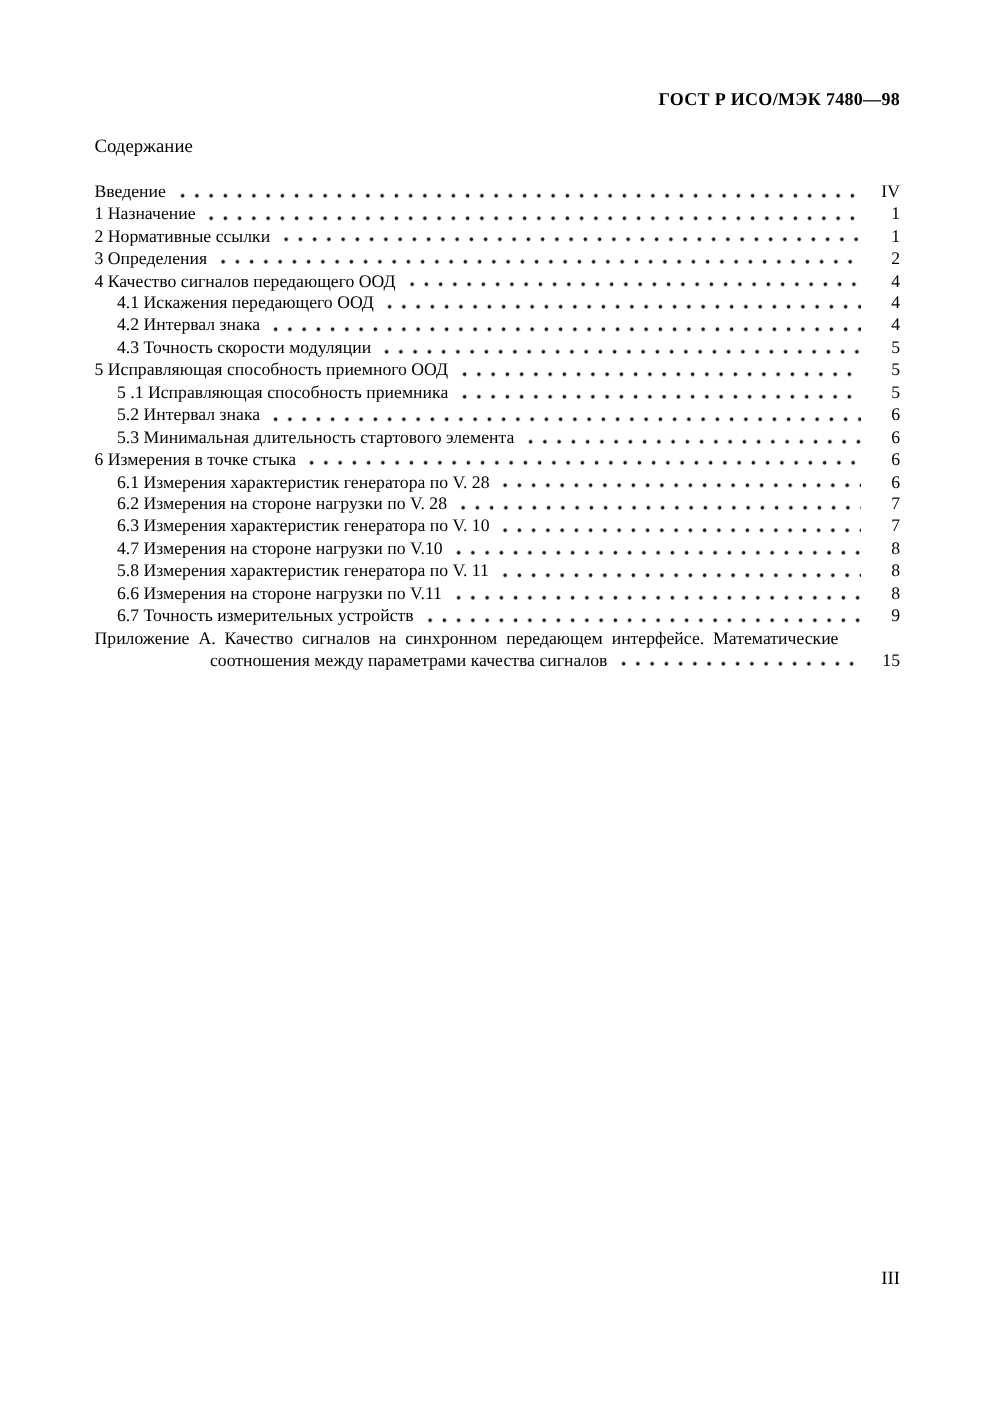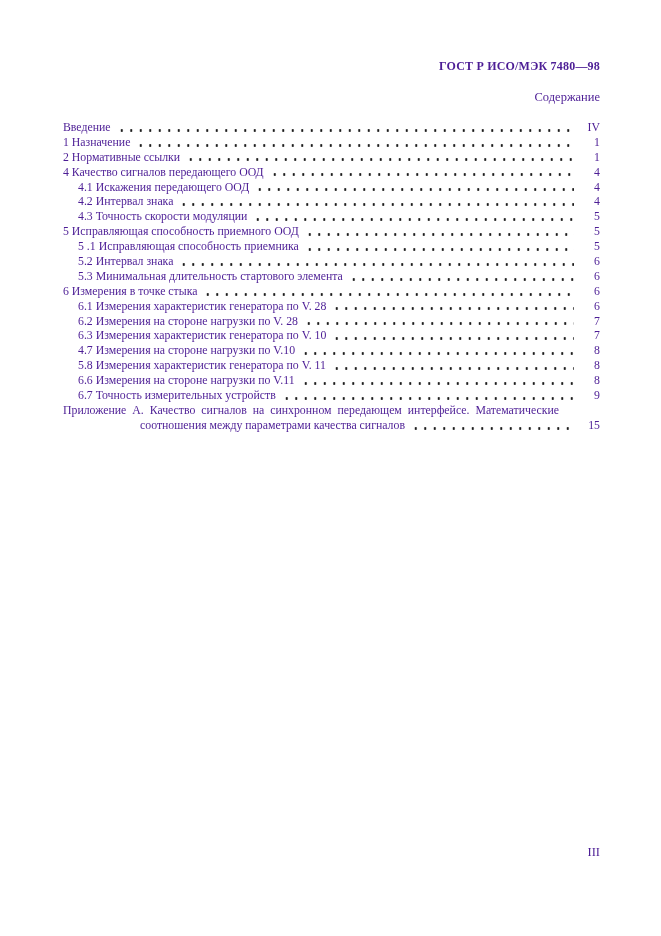--- a/index.html
+++ b/index.html
@@ -6,39 +6,39 @@
     margin: 0;
     padding: 0;
     background: #ffffff;
   }
   .page {
     position: relative;
     width: 661px;
     height: 936px;
     background: #ffffff;
     font-family: "Liberation Serif", "DejaVu Serif", serif;
-    color: #4c1d95;
+    color: #000000;
     overflow: hidden;
   }
   .doc-header {
     position: absolute;
     top: 59px;
     left: 63px;
     width: 537px;
     text-align: right;
     font-weight: bold;
     font-size: 12px;
     letter-spacing: 0.2px;
   }
   .toc-title {
     position: absolute;
     top: 90px;
     left: 63px;
     width: 537px;
-    text-align: right;
+    text-align: left;
     font-size: 12.5px;
   }
   .toc {
     position: absolute;
     top: 120px;
     left: 63px;
     width: 537px;
     font-size: 11.8px;
   }
   .row {
@@ -101,20 +101,25 @@
       <span class="dots"></span>
       <span class="page-num">1</span>
     </div>
 
     <div class="row">
       <span class="label">2 Нормативные ссылки</span>
       <span class="dots"></span>
       <span class="page-num">1</span>
     </div>
 
+    <div class="row">
+      <span class="label">3 Определения</span>
+      <span class="dots"></span>
+      <span class="page-num">2</span>
+    </div>
 
     <div class="row">
       <span class="label">4 Качество сигналов передающего ООД</span>
       <span class="dots"></span>
       <span class="page-num">4</span>
     </div>
 
     <div class="row indent-1">
       <span class="label">4.1 Искажения передающего ООД</span>
       <span class="dots"></span>

